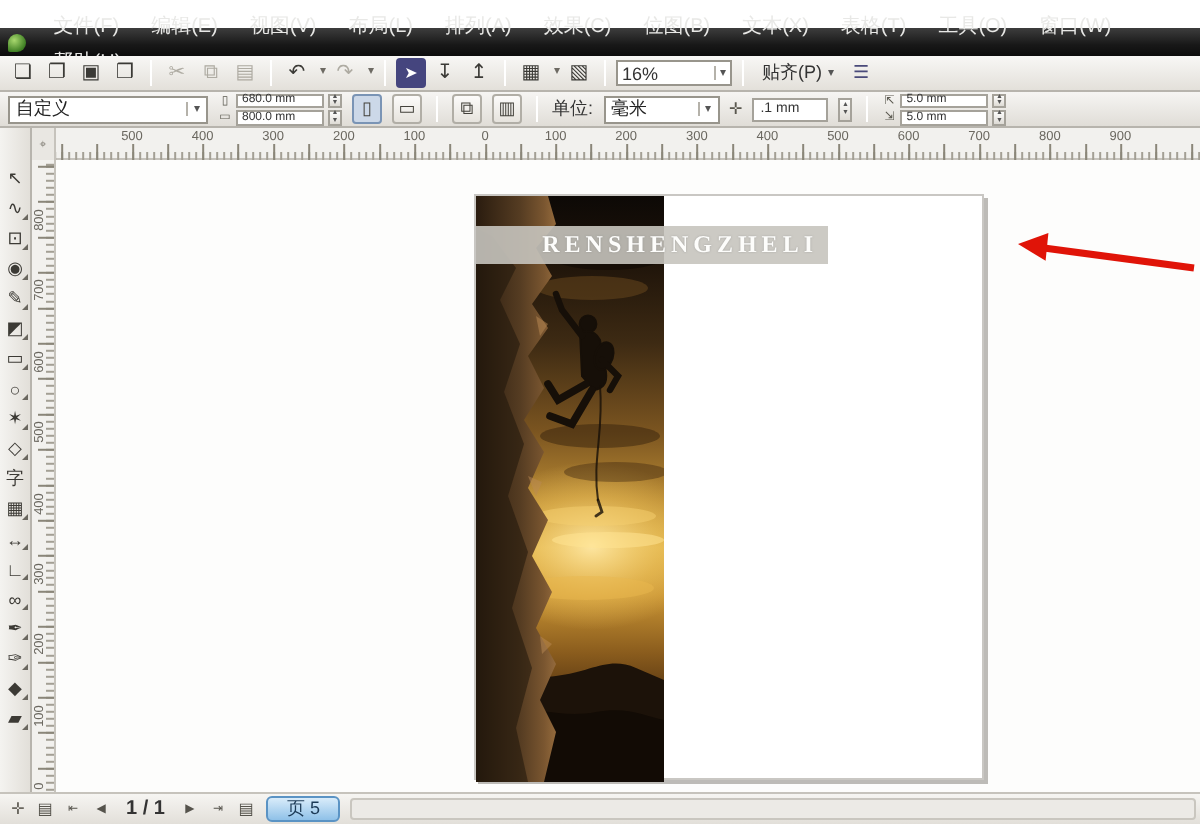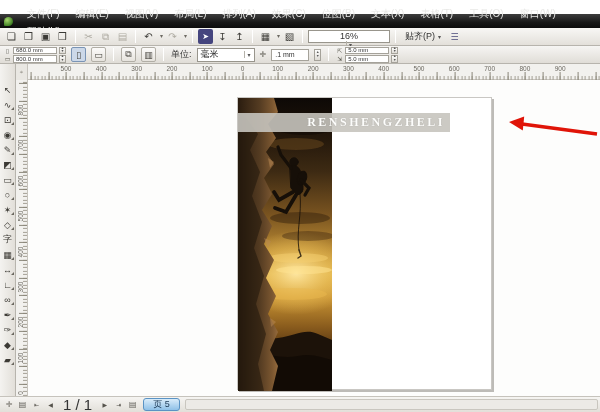--- a/index.html
+++ b/index.html
@@ -26,22 +26,22 @@
   .toolbar { position:absolute; left:0; top:28px; width:600px; height:18px;
     background:linear-gradient(#f8f7f5,#e3e0da); border-bottom:1px solid #b7b4ad;
     display:flex; align-items:center; gap:2px; padding-left:4px; }
   .tb-btn { width:15px; height:15px; display:flex; align-items:center; justify-content:center;
     font-size:10px; color:#3b3a36; border-radius:2px; position:relative; }
   .tb-btn.disabled { color:#aeaba2; }
   .tb-btn.accent { background:#45457e; color:#fff; font-size:8px; }
   .tb-btn.has-dd { margin-right:7px; }
   .tb-btn.has-dd::after { content:"▾"; position:absolute; right:-7px; top:3px; font-size:6px; color:#6d6a63; }
   .tb-sep { width:1px; height:13px; background:#b9b6ae; border-right:1px solid #fff; margin:0 3px; }
-  .zoom-select { width:82px; height:13px; background:#fff; border:1px solid #98958c;
-    display:flex; align-items:center; font-size:9px; color:#333; padding:0 2px; justify-content:space-between;flex-direction:column; }
+  .zoom-select { width:58px; height:13px; background:#fff; border:1px solid #98958c;
+    display:flex; align-items:center; font-size:9px; color:#333; padding:0 2px; justify-content:space-between; }
   .zoom-select .dd { font-size:6px; color:#555; border-left:1px solid #b5b2aa; padding-left:2px; }
   .snap-btn { height:14px; display:flex; align-items:center; font-size:9px; color:#333; padding:0 4px; gap:3px; }
   .snap-btn .dd { font-size:6px; color:#555; }
   .opt-btn { width:15px; height:15px; display:flex; align-items:center; justify-content:center; font-size:9px; color:#4a4a7a; }
 
   
   .propbar { position:absolute; left:0; top:46px; width:600px; height:18px;
     background:linear-gradient(#f6f5f3,#e0ddd7); border-bottom:1px solid #b7b4ad;
     display:flex; align-items:center; gap:5px; padding-left:4px; }
   .preset-select { width:100px; height:14px; background:#fff; border:1px solid #98958c;
@@ -87,35 +87,35 @@
     background:linear-gradient(90deg,#f4f3f0,#e2dfd9); border-right:1px solid #b7b4ad; padding-top:18px; }
   .tool { height:15px; display:flex; align-items:center; justify-content:center; font-size:9px; color:#3c3a35; position:relative; }
   .tool:not(:nth-child(1)):not(:nth-child(11))::after { content:""; position:absolute; right:1px; bottom:2px;
     border-left:3px solid transparent; border-bottom:3px solid #6a675f; }
 
   
   .canvas { position:absolute; left:28px; top:80px; width:572px; height:316px; background:#fdfdfc; overflow:hidden; }
   .page { position:absolute; left:209px; top:17px; width:255px; height:293px; background:#ffffff;
     border:1px solid #c9c7c3; box-shadow:2px 2px 0 #bdbbb7; }
   .photo { position:absolute; left:0; top:0; width:94px; height:293px; overflow:hidden; }
-  .banner { position:absolute; left:0; top:15px; width:212px; height:19px; background:rgba(199,196,190,0.9);
+  .banner { position:absolute; left:0; top:15px; width:176px; height:19px; background:rgba(199,196,190,0.9);
     display:flex; align-items:center; justify-content:flex-end; padding-right:5px; }
   .banner .latin { font-family:"Liberation Serif","DejaVu Serif",serif; font-weight:bold; font-size:12px;
     letter-spacing:2.5px; color:#fdfdfb; white-space:nowrap; text-shadow:0 0 1px rgba(120,120,120,.5); }
   .cn-title { position:absolute; left:184px; top:17px; font-size:13px; letter-spacing:3px; color:#4b4b49;
     font-family:"Liberation Serif","DejaVu Serif",serif; white-space:nowrap; }
   .arrow-layer { position:absolute; left:0; top:0; width:572px; height:316px; pointer-events:none; }
 
   
   .statusbar { position:absolute; left:0; top:396px; width:600px; height:16px;
     background:linear-gradient(#f6f5f2,#e2dfd9); border-top:1px solid #c6c3bc;
     display:flex; align-items:center; font-size:9px; color:#4a4841; gap:3px; padding-left:4px; }
   .sb-icon { font-size:8px; color:#6a675f; width:10px; text-align:center; }
   .sb-nav { width:11px; height:12px; display:flex; align-items:center; justify-content:center; font-size:6px; color:#55534c; }
-  .sb-count { font-size:15px; color:#333; padding:0 4px; white-space:nowrap; }
+  .sb-count { font-size:10px; color:#333; padding:0 4px; white-space:nowrap;font-weight:bold; }
   .page-tab { height:13px; padding:0 9px; display:flex; align-items:center; font-size:9px; color:#1c3a56;
     background:linear-gradient(#d9ecfa,#8fc1e8); border:1px solid #5a93c4; border-radius:3px; margin-left:2px; white-space:nowrap; }
   .h-scroll { flex:1; height:11px; margin:0 2px; background:#eceae6; border:1px solid #c9c6bf; border-radius:2px; }
 </style>
 </head>
 <body>
 
 <div class="screen">
 
 
@@ -154,20 +154,24 @@
     <div class="snap-btn">
       <span>贴齐(P)</span>
       <span class="dd">▾</span>
     </div>
     <div class="opt-btn">
       <span>☰</span>
     </div>
   </div>
 
   <div class="propbar">
+    <div class="preset-select">
+      <span>自定义</span>
+      <span class="dd">▾</span>
+    </div>
     <div class="micro-col">
       <div class="micro-row">
         <span class="micon">▯</span>
         <span class="micro-field">680.0 mm</span>
         <span class="spin">
             <span>▲</span>
             <span>▼</span>
           </span>
       </div>
       <div class="micro-row">

